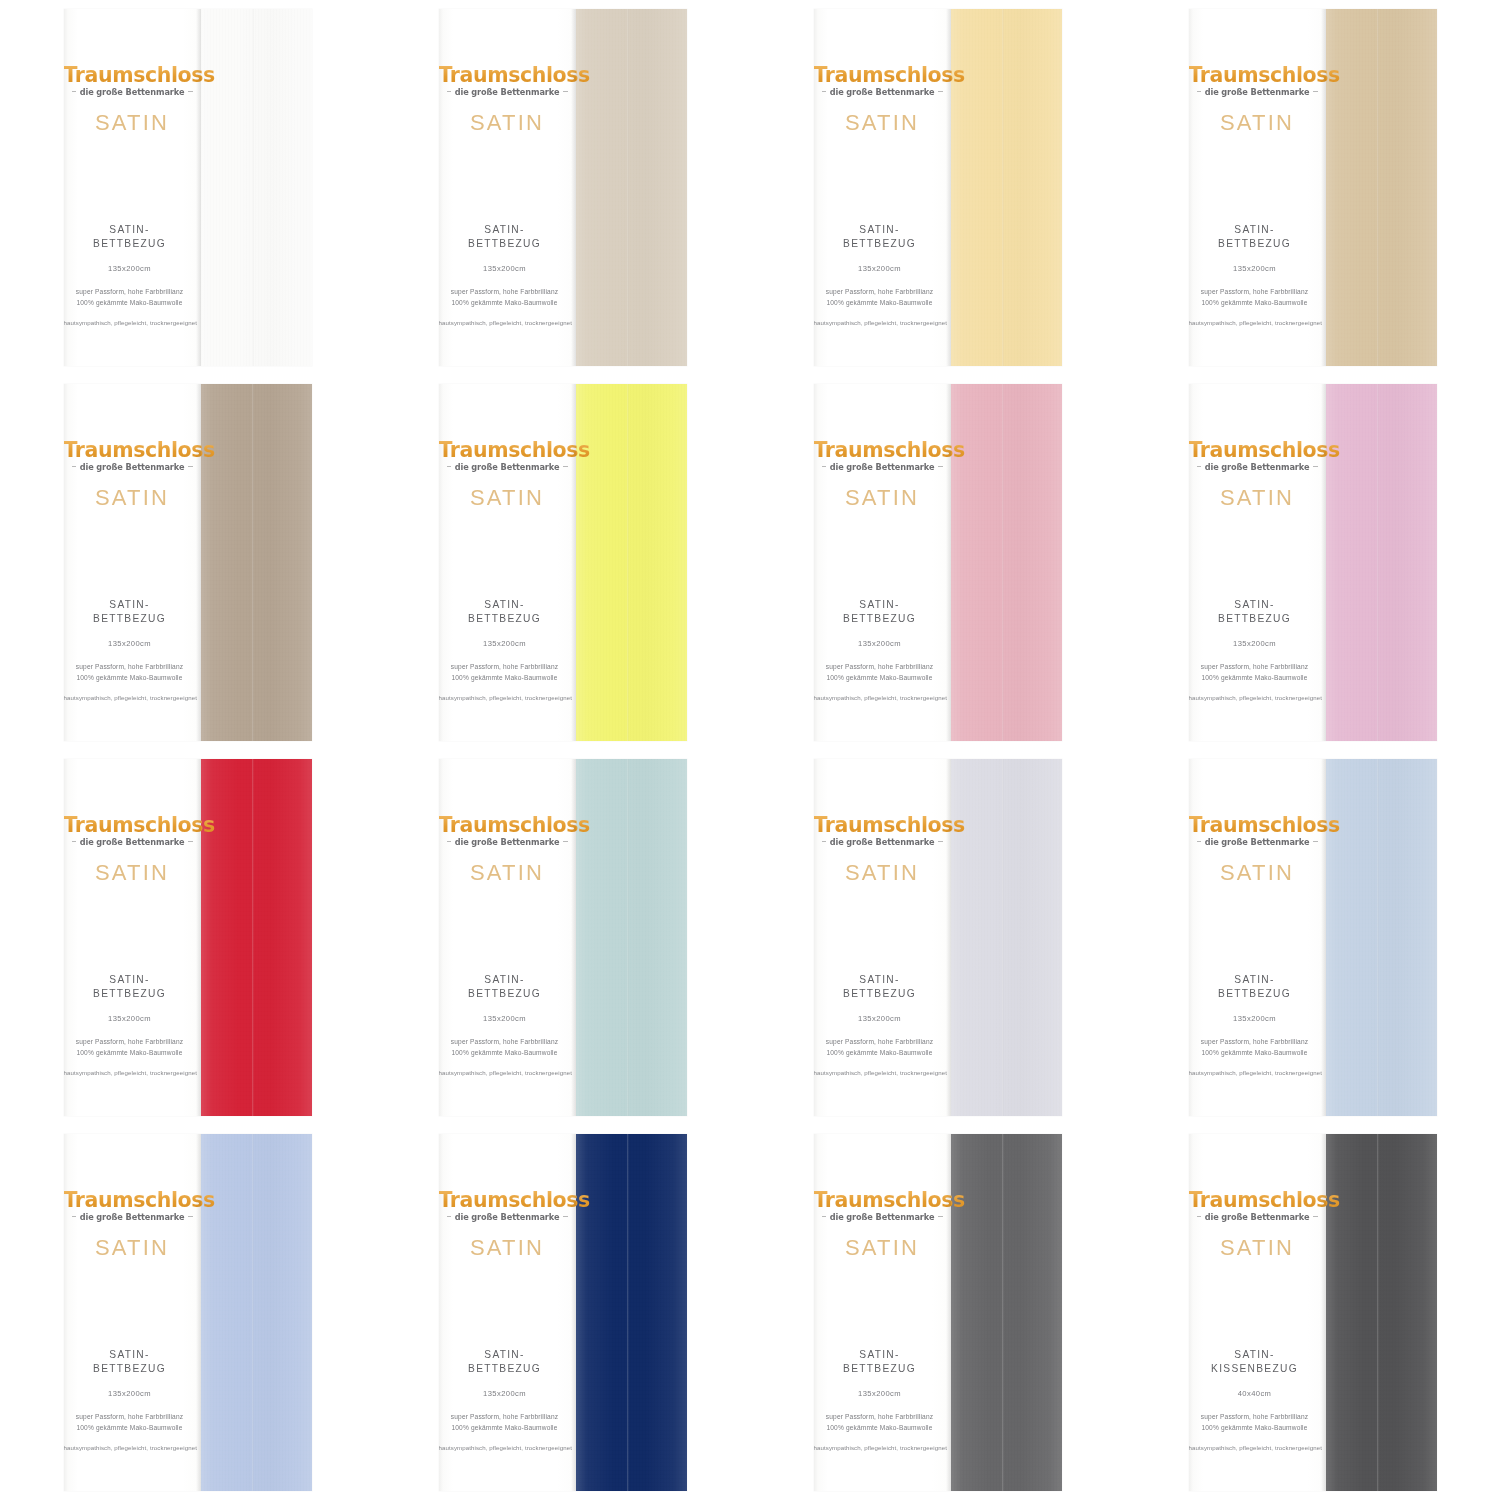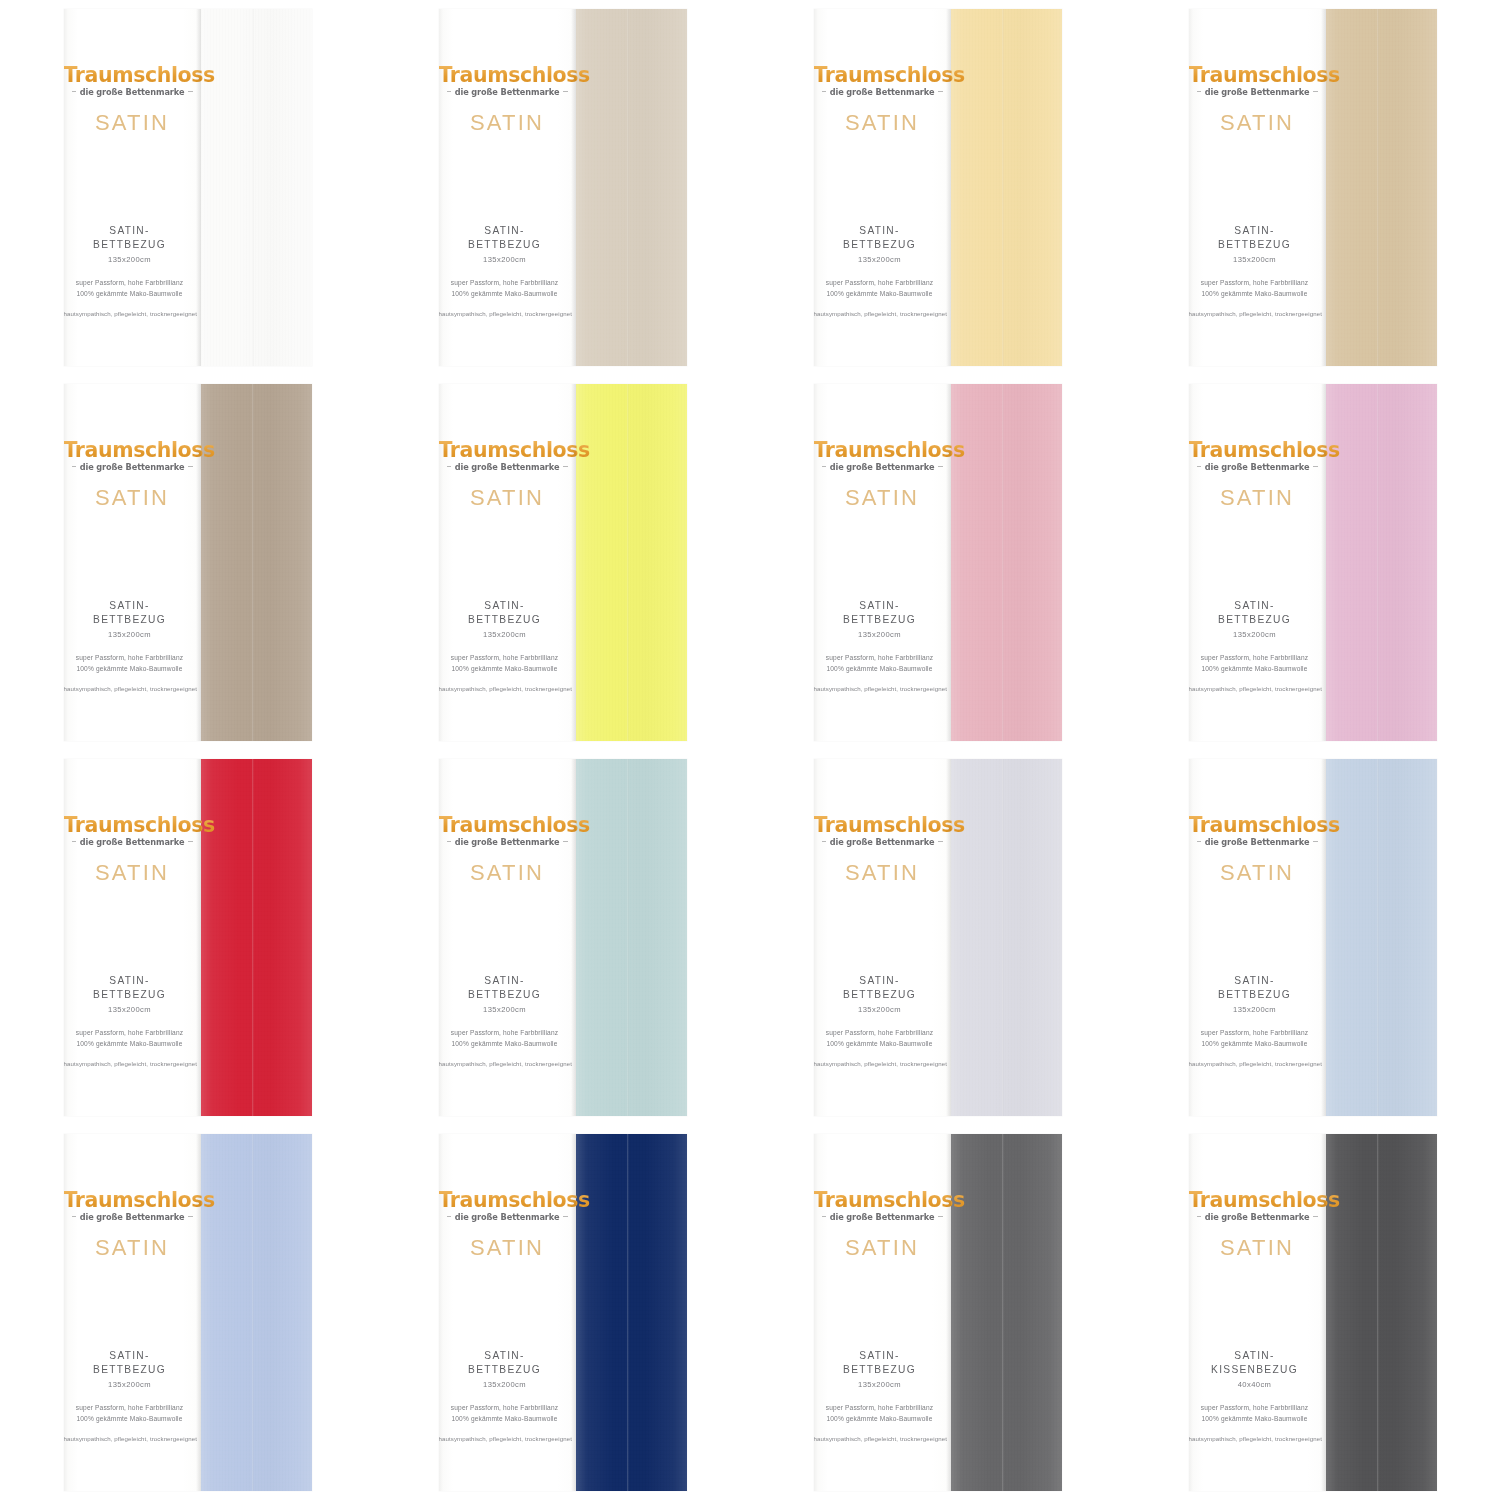--- a/index.html
+++ b/index.html
@@ -165,34 +165,34 @@
     font-size: 22px;
     letter-spacing: 2.2px;
     color: #e2be86;
     white-space: nowrap;
   }
 
   .spec-block {
     position: absolute;
     left: 0;
     right: 5px;
-    bottom: 49px;
+    bottom: 40px;
     text-align: center;
     color: #6f7073;
   }
   .prod-type {
     font-family: "Liberation Sans", sans-serif;
     font-size: 10.2px;
     letter-spacing: 1.3px;
     color: #5f6064;
     line-height: 1.35;
     white-space: nowrap;
   }
   .size {
-    margin-top: 3px;
+    margin-top: 13px;
     font-family: "Liberation Sans", sans-serif;
     font-size: 7.6px;
     letter-spacing: 0.4px;
     color: #7b7c80;
   }
   .bullets {
     margin-top: 13px;
     font-family: "Liberation Sans", sans-serif;
     font-size: 6.6px;
     letter-spacing: 0.15px;

